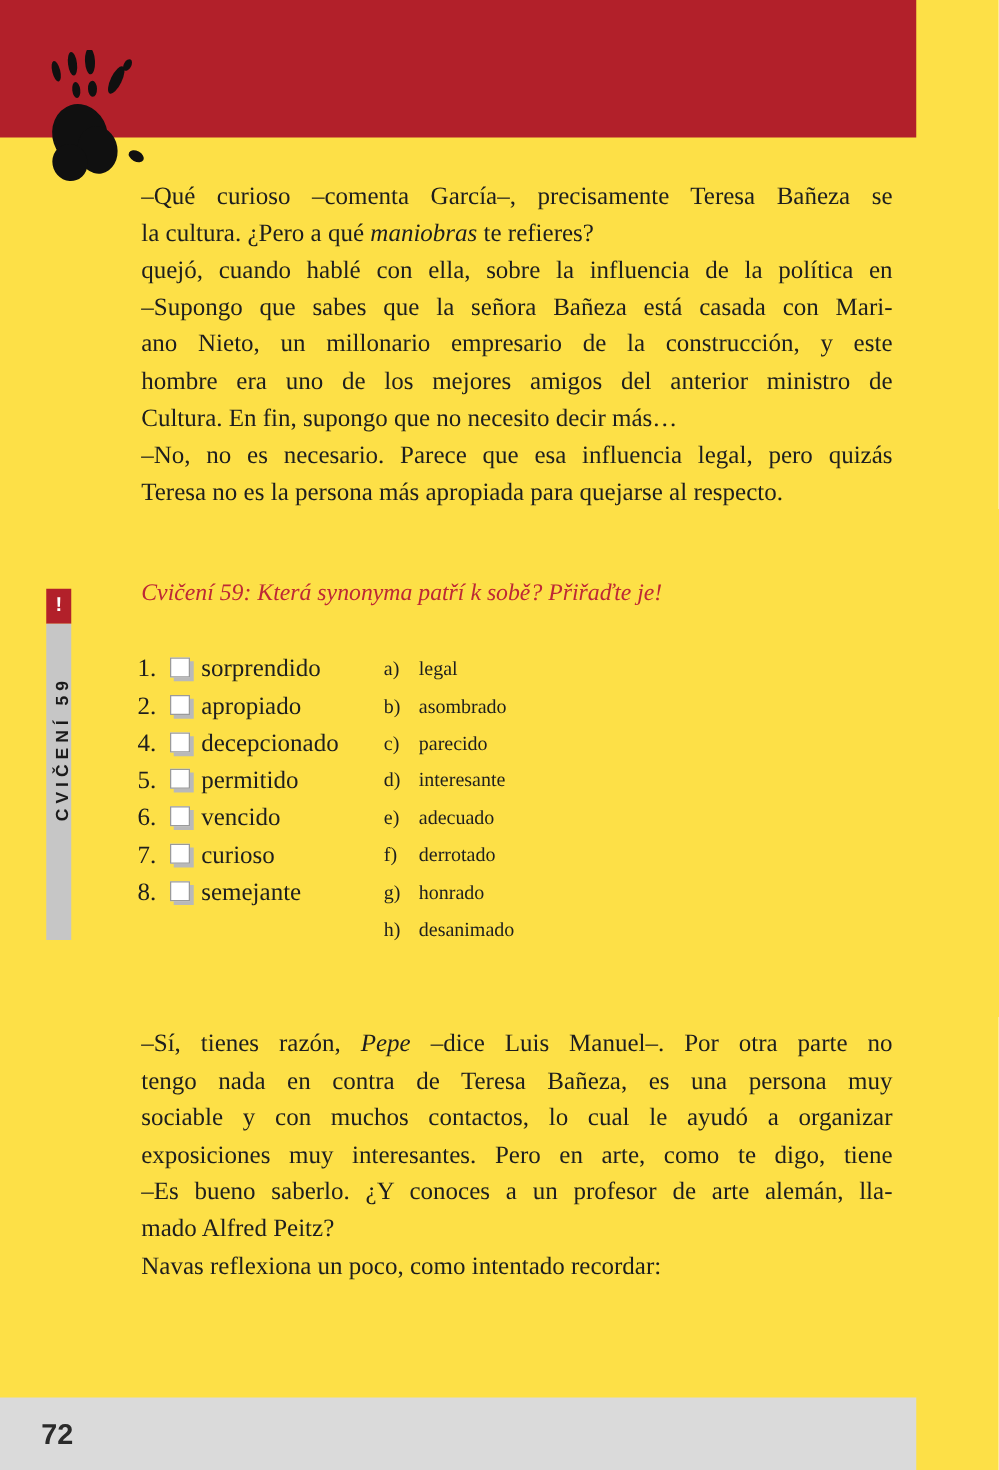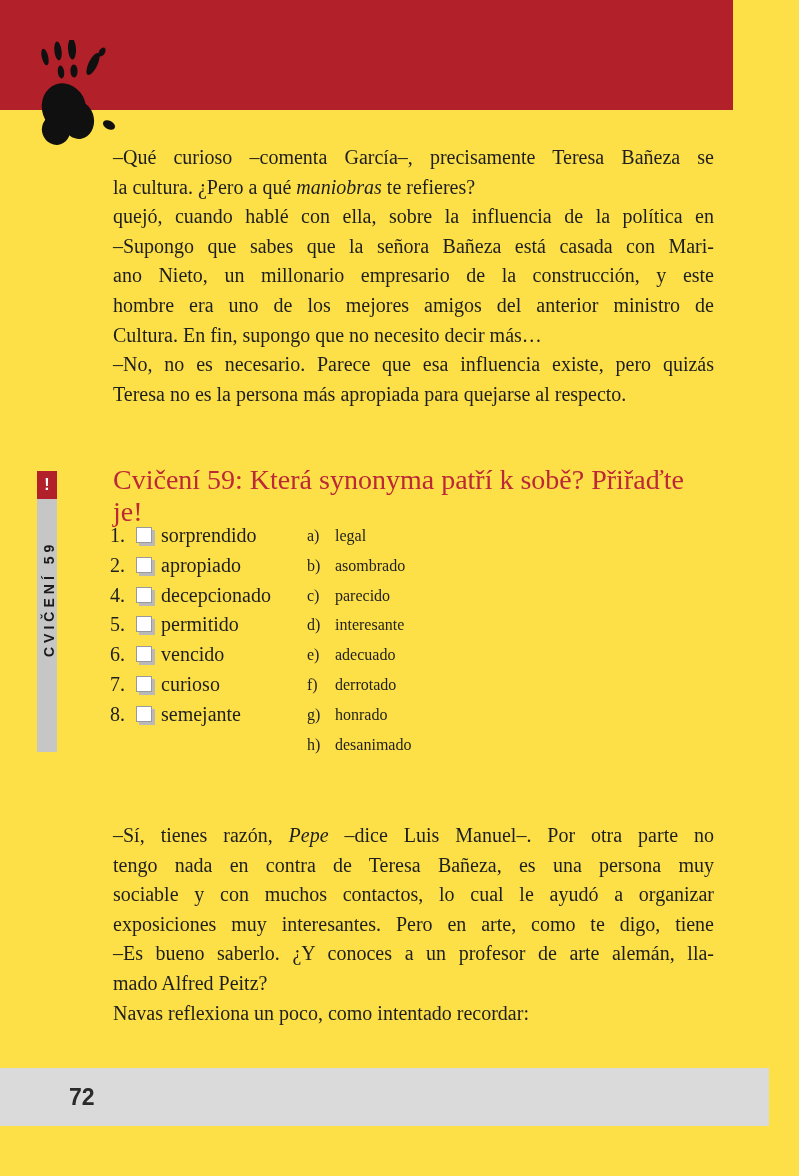--- a/index.html
+++ b/index.html
@@ -15,21 +15,21 @@
   
   .textblock{position:absolute;left:113px;width:601px;font-size:20px;}
   .tb1{top:143px;}
   .tb2{top:821px;}
   .tline{height:29.6px;line-height:29.6px;text-align:left;}
   .tline.just{text-align:justify;text-align-last:justify;}
   .it{font-style:italic;}
 
   
   .ex-heading{position:absolute;left:113px;top:464px;width:601px;
-              font-size:28px;color:#bd2836;}
+              font-size:19px;font-style:italic;color:#bd2836;}
 
   
   .ex-items{position:absolute;left:110px;top:521px;font-size:20px;}
   .ex-options{position:absolute;left:307px;top:521px;font-size:16px;}
   .ex-row{height:29.8px;line-height:29.8px;white-space:nowrap;}
   .ex-num{display:inline-block;width:24px;}
   .ex-box{display:inline-block;width:14px;height:14px;background:#ffffff;
           border:1px solid #9a9a9a;box-shadow:3px 3px 0 #b9b9b9;
           vertical-align:-1px;margin:0 9px 0 2px;}
   .ex-letter{display:inline-block;width:28px;}
@@ -37,22 +37,22 @@
   
   .alert-badge{position:absolute;left:37px;top:471px;width:20px;height:28px;
                background:#b2202a;color:#ffffff;font-family:"Liberation Sans",sans-serif;
                font-weight:bold;font-size:16px;display:flex;align-items:center;justify-content:center;}
   .side-strip{position:absolute;left:37px;top:499px;width:20px;height:253px;background:#c6c6c6;}
   .side-label{position:absolute;left:41px;top:657px;transform:rotate(-90deg);transform-origin:0 0;
               white-space:nowrap;font-family:"Liberation Sans",sans-serif;font-weight:bold;
               font-size:14px;letter-spacing:4px;color:#1a1a1a;}
 
   
-  .footer{position:absolute;left:0;top:1068px;width:733px;height:58px;background:#dadada;
-          display:flex;align-items:center;padding-left:36px;}
+  .footer{position:absolute;left:0;top:1118px;width:733px;height:58px;background:#dadada;
+          display:flex;align-items:center;}
   .page-num{margin-left:33px;font-family:"Liberation Sans",sans-serif;font-weight:bold;
             font-size:23px;color:#2a2a2a;}
 </style>
 </head>
 <body>
 
 <div class="page">
 
   <div class="banner"></div>
 
@@ -79,21 +79,21 @@
   </svg>
 
   <div class="textblock tb1">
       <div class="tline just"><span>–Qué curioso –comenta García–, precisamente Teresa Bañeza se</span></div>
       <div class="tline"><span>la cultura. ¿Pero a qué </span><span class="it">maniobras</span><span> te refieres?</span></div>
       <div class="tline just"><span>quejó, cuando hablé con ella, sobre la influencia de la política en</span></div>
       <div class="tline just"><span>–Supongo que sabes que la señora Bañeza está casada con Mari-</span></div>
       <div class="tline just"><span>ano Nieto, un millonario empresario de la construcción, y este</span></div>
       <div class="tline just"><span>hombre era uno de los mejores amigos del anterior ministro de</span></div>
       <div class="tline"><span>Cultura. En fin, supongo que no necesito decir más…</span></div>
-      <div class="tline just"><span>–No, no es necesario. Parece que esa influencia existe, pero quizás</span></div>
+      <div class="tline just"><span>–No, no es necesario. Parece que esa influencia legal, pero quizás</span></div>
       <div class="tline"><span>Teresa no es la persona más apropiada para quejarse al respecto.</span></div>
     </div>
 
   <div class="ex-heading">Cvičení 59: Která synonyma patří k sobě? Přiřaďte je!</div>
 
   <div class="alert-badge">
     <span>!</span>
   </div>
   <div class="side-strip"></div>
   <div class="side-label">CVIČENÍ 59</div>

